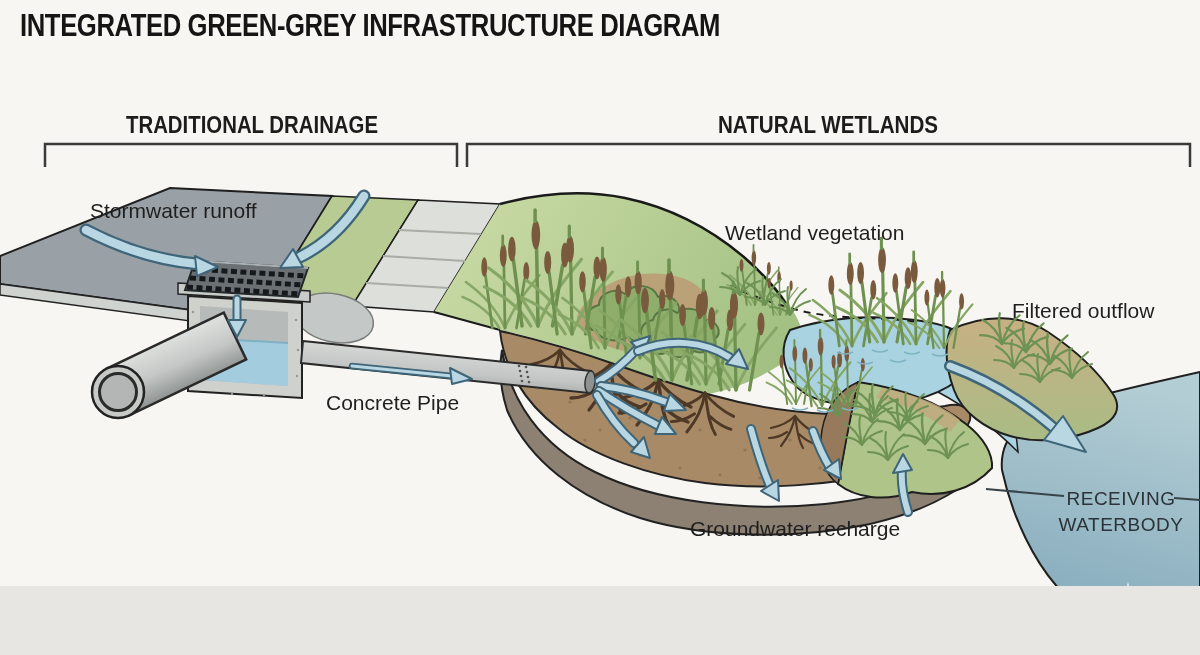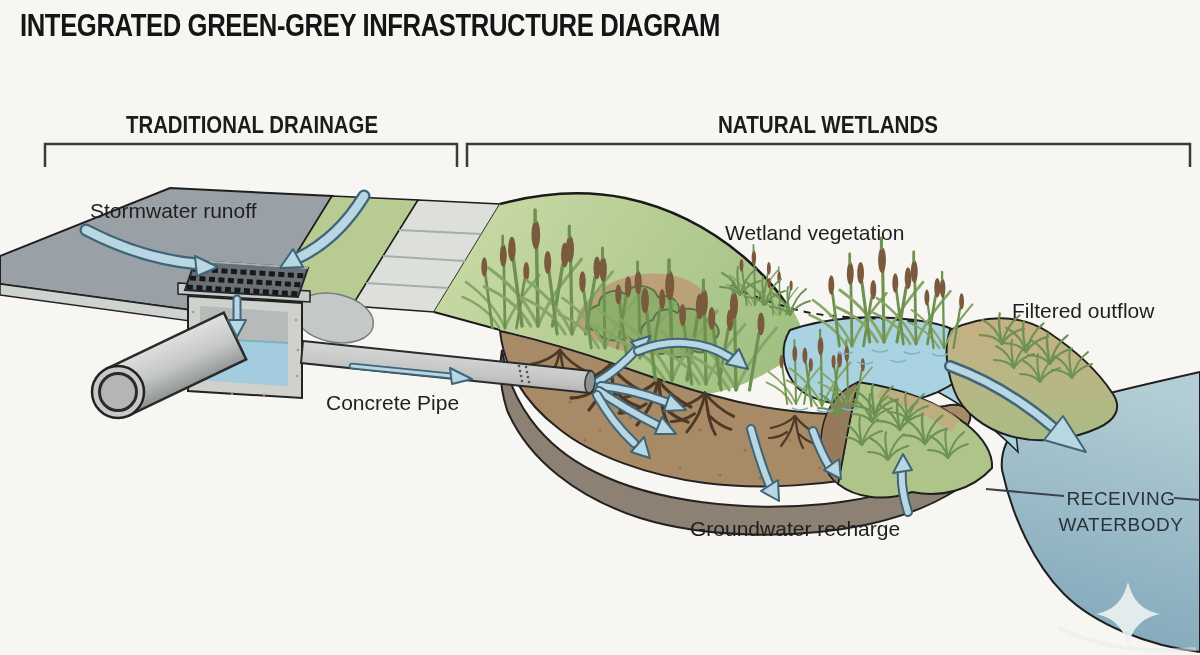--- a/index.html
+++ b/index.html
@@ -1,16 +1,16 @@
 <!DOCTYPE html>
 <html><head>
 <meta charset="utf-8">
 <style>
   html,body{margin:0;padding:0;background:#e8e6e2;}
-  .stage{position:relative;width:1200px;height:655px;margin:0 auto;background:#f8f6f2;overflow:hidden;
+  .stage{position:relative;width:1200px;height:586px;margin:0 auto;background:#f8f6f2;overflow:hidden;
          font-family:"Liberation Sans", sans-serif;}
   svg{position:absolute;left:0;top:0;}
   text{font-family:"Liberation Sans", sans-serif;}
   .title-text{font-size:31px;font-weight:bold;fill:#151515;letter-spacing:-0.5px;}
   .section-text{font-size:24px;font-weight:bold;fill:#1c1c1c;}
   .label-text{font-size:21px;fill:#1f1f1f;}
   .water-label{font-size:19px;fill:#2b3338;letter-spacing:0.5px;}
   .bracket{fill:none;stroke:#3a3a3a;stroke-width:2.5;}
   .as1{fill:none;stroke:#3f6579;stroke-linecap:round;}
   .as2{fill:none;stroke:#b9d6e3;stroke-linecap:round;}

